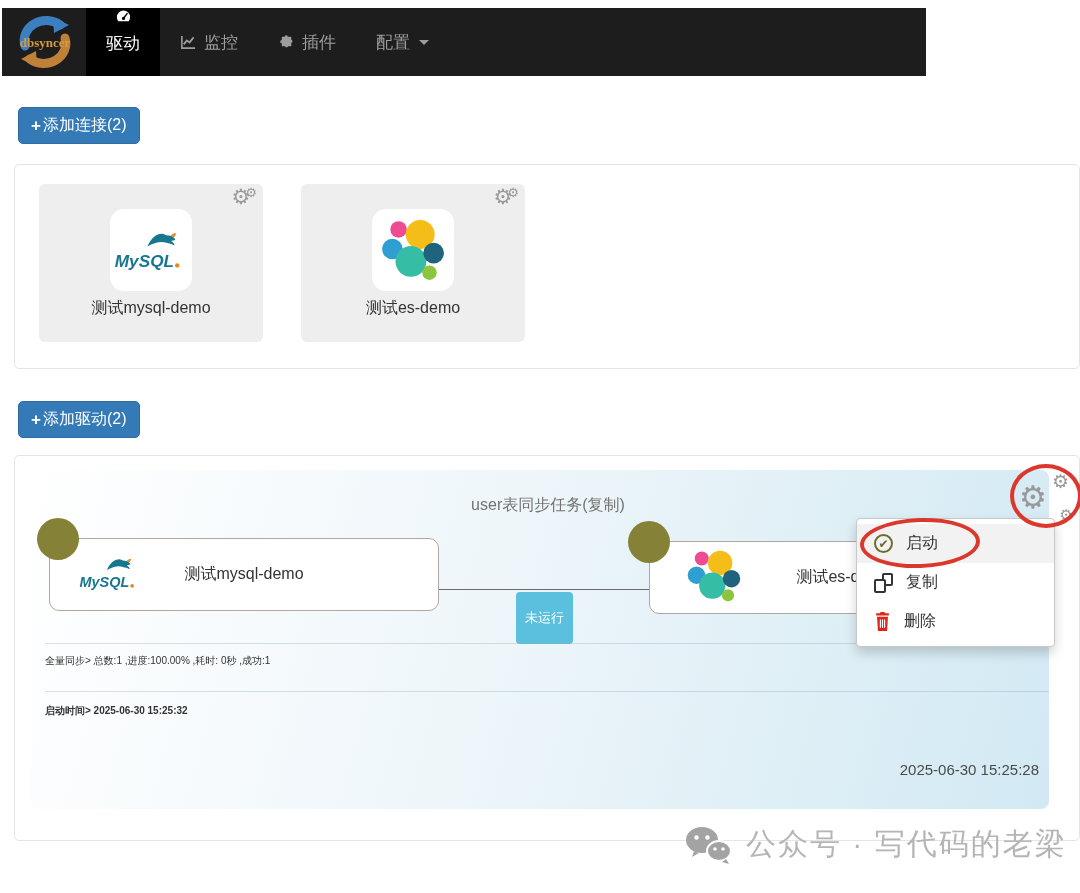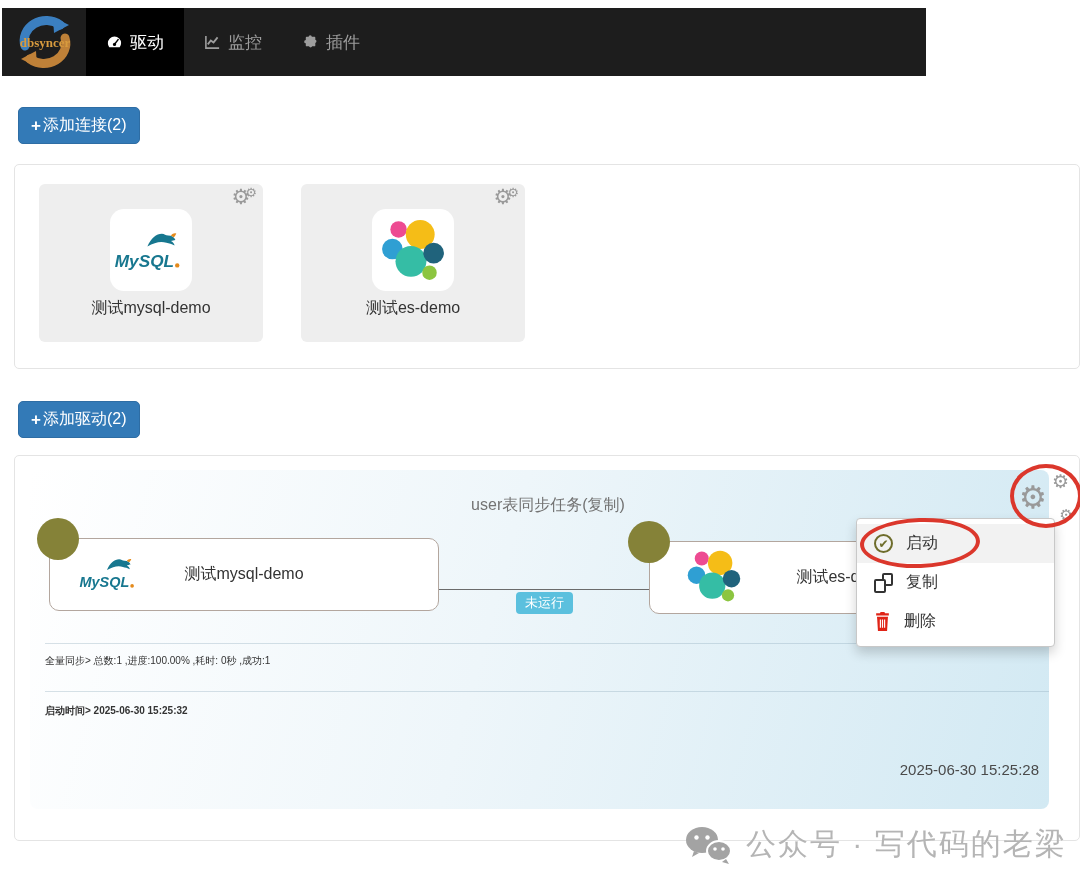--- a/index.html
+++ b/index.html
@@ -3,21 +3,21 @@
 <meta charset="utf-8">
 <style>
   html,body{margin:0;padding:0;background:#fff;font-family:"Liberation Sans","DejaVu Sans",sans-serif;}
   .canvas{position:relative;width:1080px;height:893px;background:#fff;overflow:hidden;}
 
   
   .navbar{position:absolute;left:2px;top:8px;width:924px;height:68px;background:#1d1d1d;display:flex;align-items:stretch;}
   .brand{width:70px;height:64px;margin:2px 6px 2px 8px;display:flex;align-items:center;justify-content:center;cursor:pointer;}
   .nav{display:flex;align-items:stretch;}
   .nav-item{display:flex;align-items:center;gap:7px;padding:0 20px;color:#9d9d9d;font-size:17px;cursor:pointer;white-space:nowrap;}
-  .nav-item.active{background:#000;color:#fff;}
+  .nav-item.active{background:#000;color:#fff;flex-direction:column;}
   .caret{display:inline-block;width:0;height:0;border-left:5px solid transparent;border-right:5px solid transparent;border-top:5px solid #9d9d9d;margin-left:2px;}
 
   
   .btn-add{position:absolute;background:#337ab7;border:1px solid #2e6da4;color:#fff;font-size:16px;padding:7px 12px;border-radius:5px;display:flex;align-items:center;gap:2px;cursor:pointer;}
   .btn-plus{font-weight:bold;font-size:17px;line-height:1;}
   #btn-add-connection{left:18px;top:107px;}
   #btn-add-driver{left:18px;top:401px;}
 
   
   .panel{position:absolute;left:14px;width:1066px;background:#fff;border:1px solid #e4e4e4;border-radius:5px;box-sizing:border-box;}
@@ -47,21 +47,21 @@
   #node-source{left:34px;top:82px;width:390px;}
   #node-target{left:634px;top:85px;width:389px;}
   .node-logo{position:absolute;top:50%;transform:translateY(-50%);}
   #node-source .node-logo{left:28px;}
   #node-target .node-logo{left:36px;}
   .node-label{position:absolute;left:0;top:0;width:100%;height:100%;display:flex;align-items:center;justify-content:center;font-size:16px;color:#333;}
   .node-dot{position:absolute;width:42px;height:42px;border-radius:50%;background:#858238;z-index:3;}
   #dot-source{left:22px;top:62px;}
   #dot-target{left:613px;top:65px;}
   .conn-line{position:absolute;left:424px;top:133px;width:210px;height:0;border-top:1px solid #6b6b6b;z-index:1;}
-  .status-badge{position:absolute;left:501px;top:136px;background:#5bc0de;color:#fff;font-size:13px;padding:2px 9px;border-radius:4px;z-index:2;}
+  .status-badge{position:absolute;left:501px;top:136px;background:#5bc0de;color:#fff;font-size:13px;padding:17px 9px;border-radius:4px;z-index:2;}
 
   
   .ctx-menu{position:absolute;left:841px;top:62px;width:197px;background:#fff;border:1px solid #c8c8c8;border-radius:4px;
             box-shadow:0 6px 12px rgba(0,0,0,.18);padding:5px 0;z-index:5;}
   .ctx-item{display:flex;align-items:center;gap:13px;height:39px;padding-left:17px;font-size:16px;color:#333;cursor:pointer;box-sizing:border-box;}
   .ctx-item.highlighted{background:#f2f2f2;}
   .icon-check-circle{width:19px;height:19px;border:2px solid #6e6d2c;border-radius:50%;display:flex;align-items:center;justify-content:center;
                      color:#6e6d2c;font-size:12px;box-sizing:border-box;font-weight:bold;}
   .icon-copy{position:relative;width:19px;height:20px;}
   .icon-copy .back{position:absolute;right:0;top:0;width:11px;height:13px;border:2px solid #333;border-radius:2px;box-sizing:border-box;}
@@ -111,20 +111,24 @@
           <path d="M2 2v13h14" fill="none" stroke="#9d9d9d" stroke-width="1.7"></path>
           <path d="M4 11l3.2-4.2 2.9 2.1 4.3-5.3" fill="none" stroke="#9d9d9d" stroke-width="1.9"></path>
         </svg>
         <span>监控</span>
       </div>
       <div class="nav-item">
         <svg width="17" height="17" viewBox="0 0 18 18">
           <path d="M7 3a1.7 1.7 0 0 1 3.4 0h2.8a.9.9 0 0 1 .9.9v2.2a1.8 1.8 0 0 1 0 3.4v2.6a.9.9 0 0 1-.9.9h-2.4a1.8 1.8 0 0 1-3.4 0H4.9a.9.9 0 0 1-.9-.9V9.8a1.7 1.7 0 0 1 0-3.4V3.9a.9.9 0 0 1 .9-.9H7z" fill="#9d9d9d"></path>
         </svg>
         <span>插件</span>
+      </div>
+      <div class="nav-item">
+        <span>配置</span>
+        <span class="caret"></span>
       </div>
     </div>
   </div>
 
   <div class="btn-add" id="btn-add-connection">
     <span class="btn-plus">+</span>
     <span>添加连接(2)</span>
   </div>
 
   <div class="panel" id="panel-connections">

